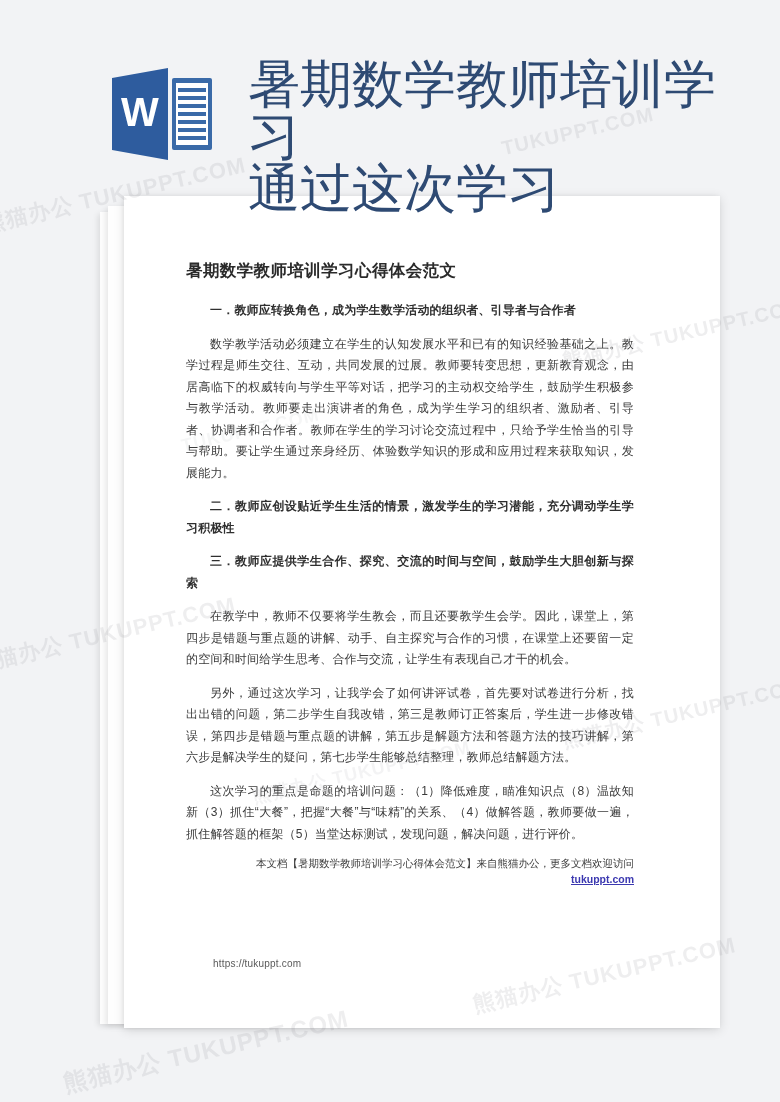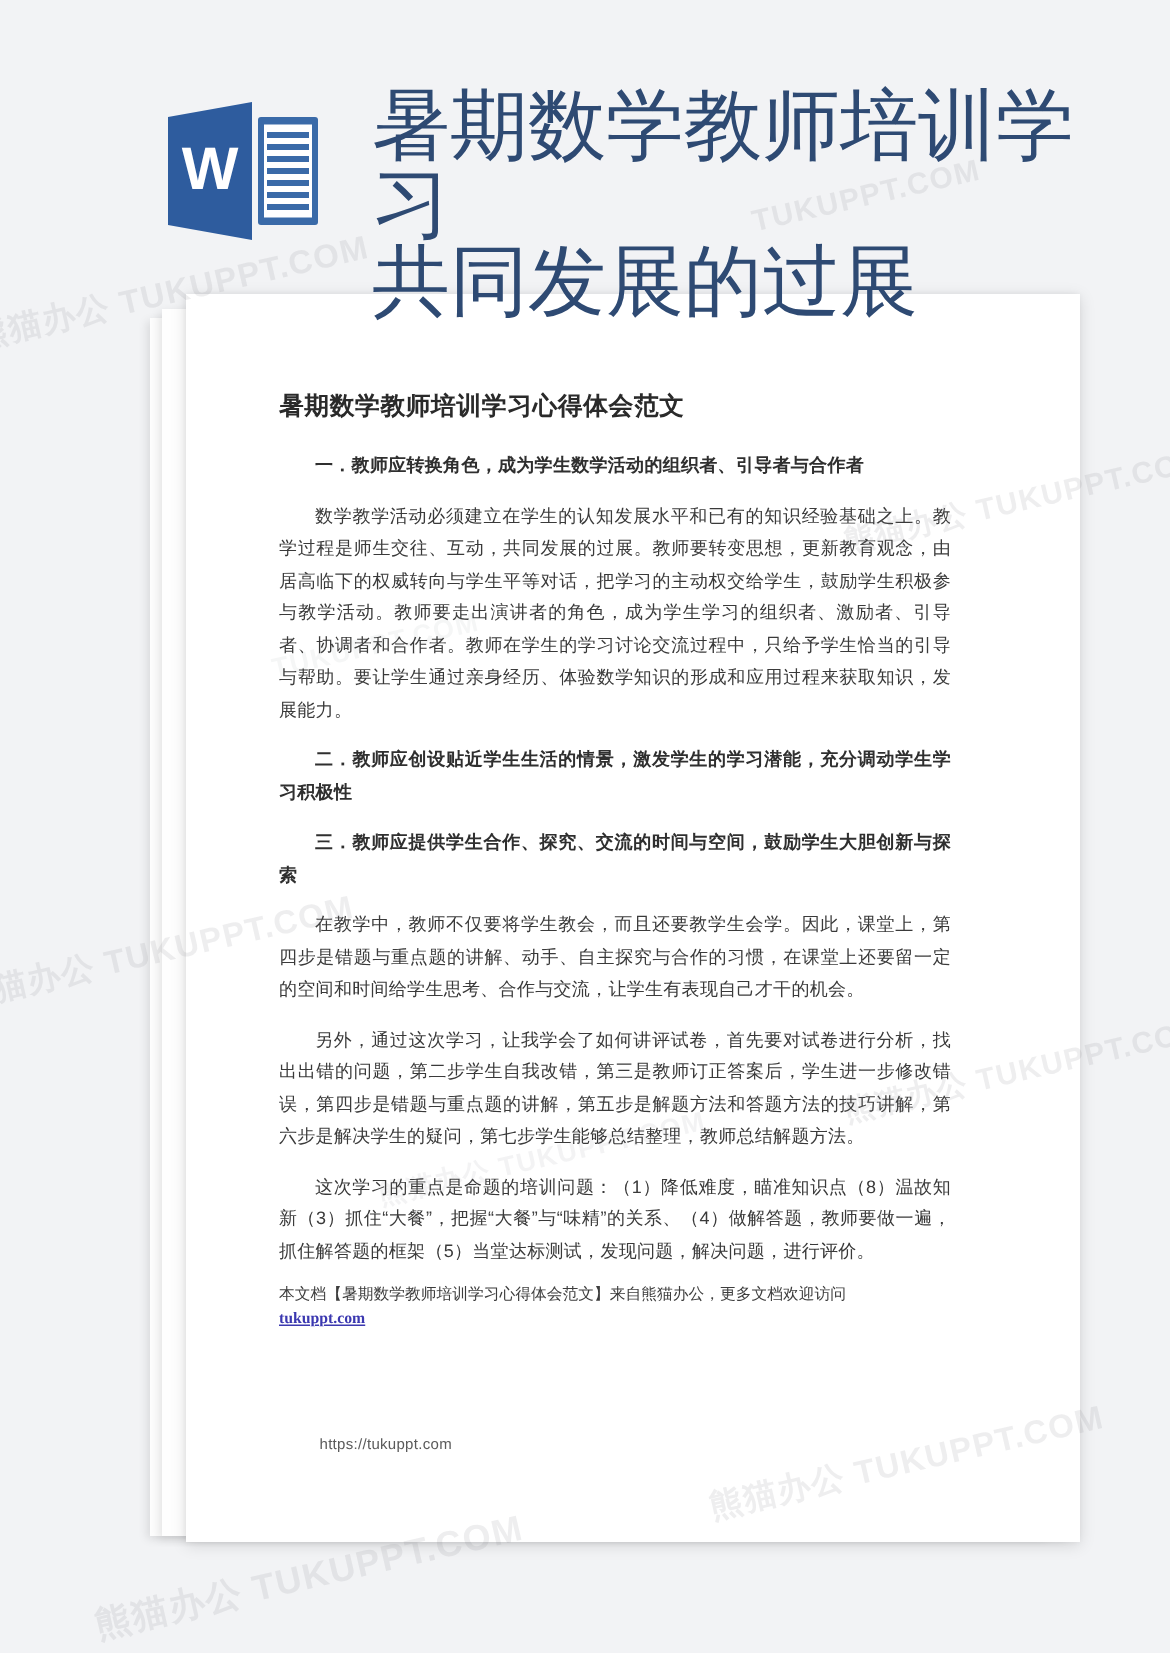--- a/index.html
+++ b/index.html
@@ -131,27 +131,27 @@
     text-align: justify;
     text-justify: inter-ideograph;
     text-indent: 2em;
     letter-spacing: 0.2px;
   }
   .doc-p.heading {
     font-weight: 700;
     color: #2f2f2f;
   }
   #doc-footnote {
-    font-family: Liberation Serif, serif;
+    font-family: Liberation Sans, sans-serif;
     font-size: 10.5px;
     line-height: 15px;
     color: #3d3d3d;
     margin-top: 6px;
     text-indent: 0;
-    text-align: left;
+    text-align: right;
   }
   #doc-footnote-link {
     display: inline-block;
     color: #3b38b0;
     text-decoration: underline;
     font-weight: 700;
     font-size: 10.5px;
     margin-top: 1px;
   }
   #doc-url {
@@ -184,21 +184,21 @@
       <rect x="70" y="40" width="28" height="4" fill="#3a6aa8"></rect>
       <rect x="70" y="48" width="28" height="4" fill="#3a6aa8"></rect>
       <rect x="70" y="56" width="28" height="4" fill="#3a6aa8"></rect>
       <rect x="70" y="64" width="28" height="4" fill="#3a6aa8"></rect>
       <rect x="70" y="72" width="28" height="4" fill="#3a6aa8"></rect>
     </svg>
   </div>
 
   <div id="doc-title">
     <div>暑期数学教师培训学习</div>
-    <div>共同发展的过展</div>
+    <div>通过这次学习</div>
   </div>
 
 </div>
 
 <div id="paper-stack">
 
   <div class="sheet" id="sheet-back-2"></div>
   <div class="sheet" id="sheet-back-1"></div>
 
   <div class="sheet" id="sheet-main">

